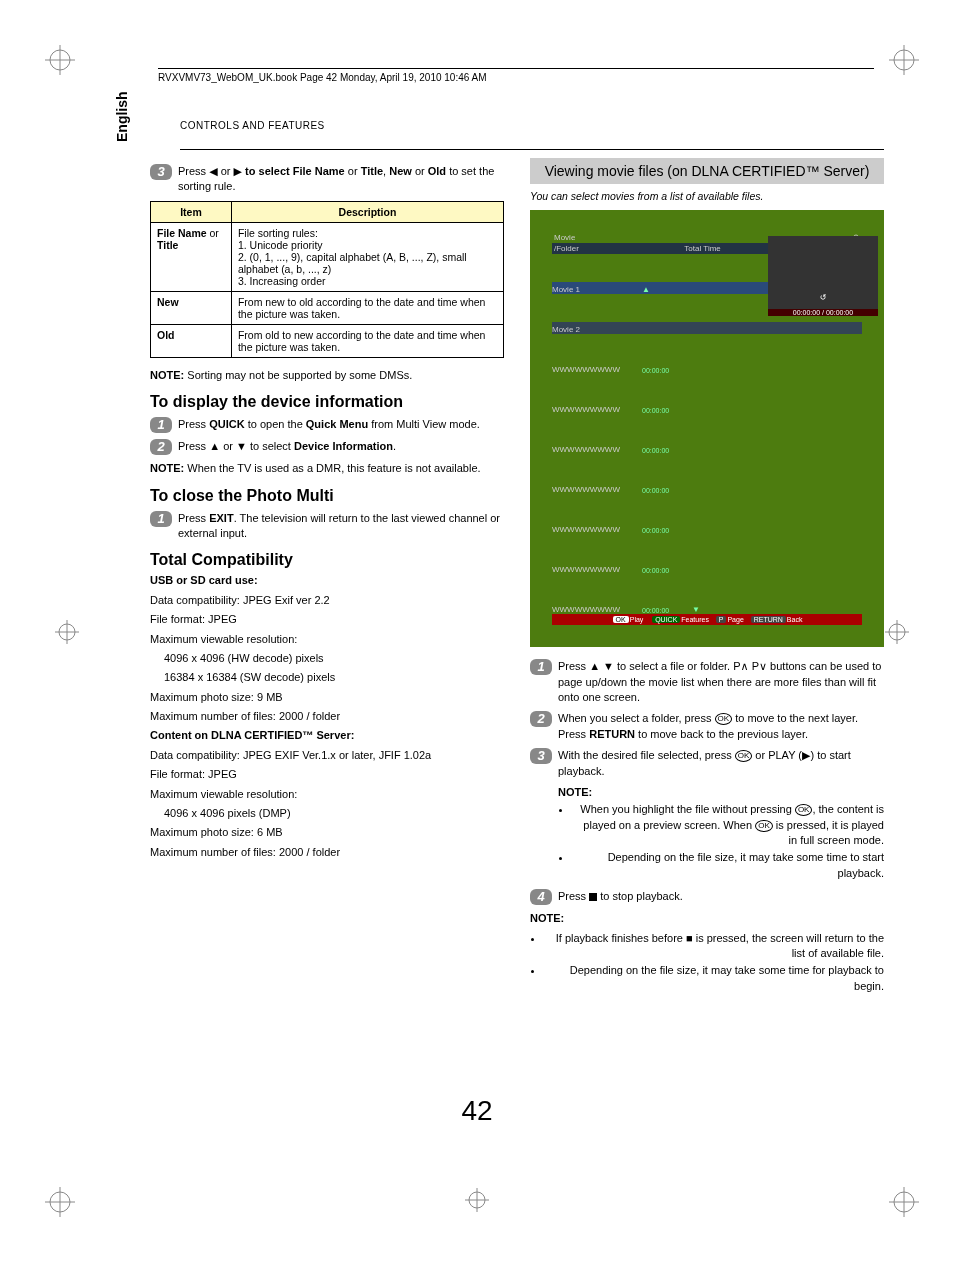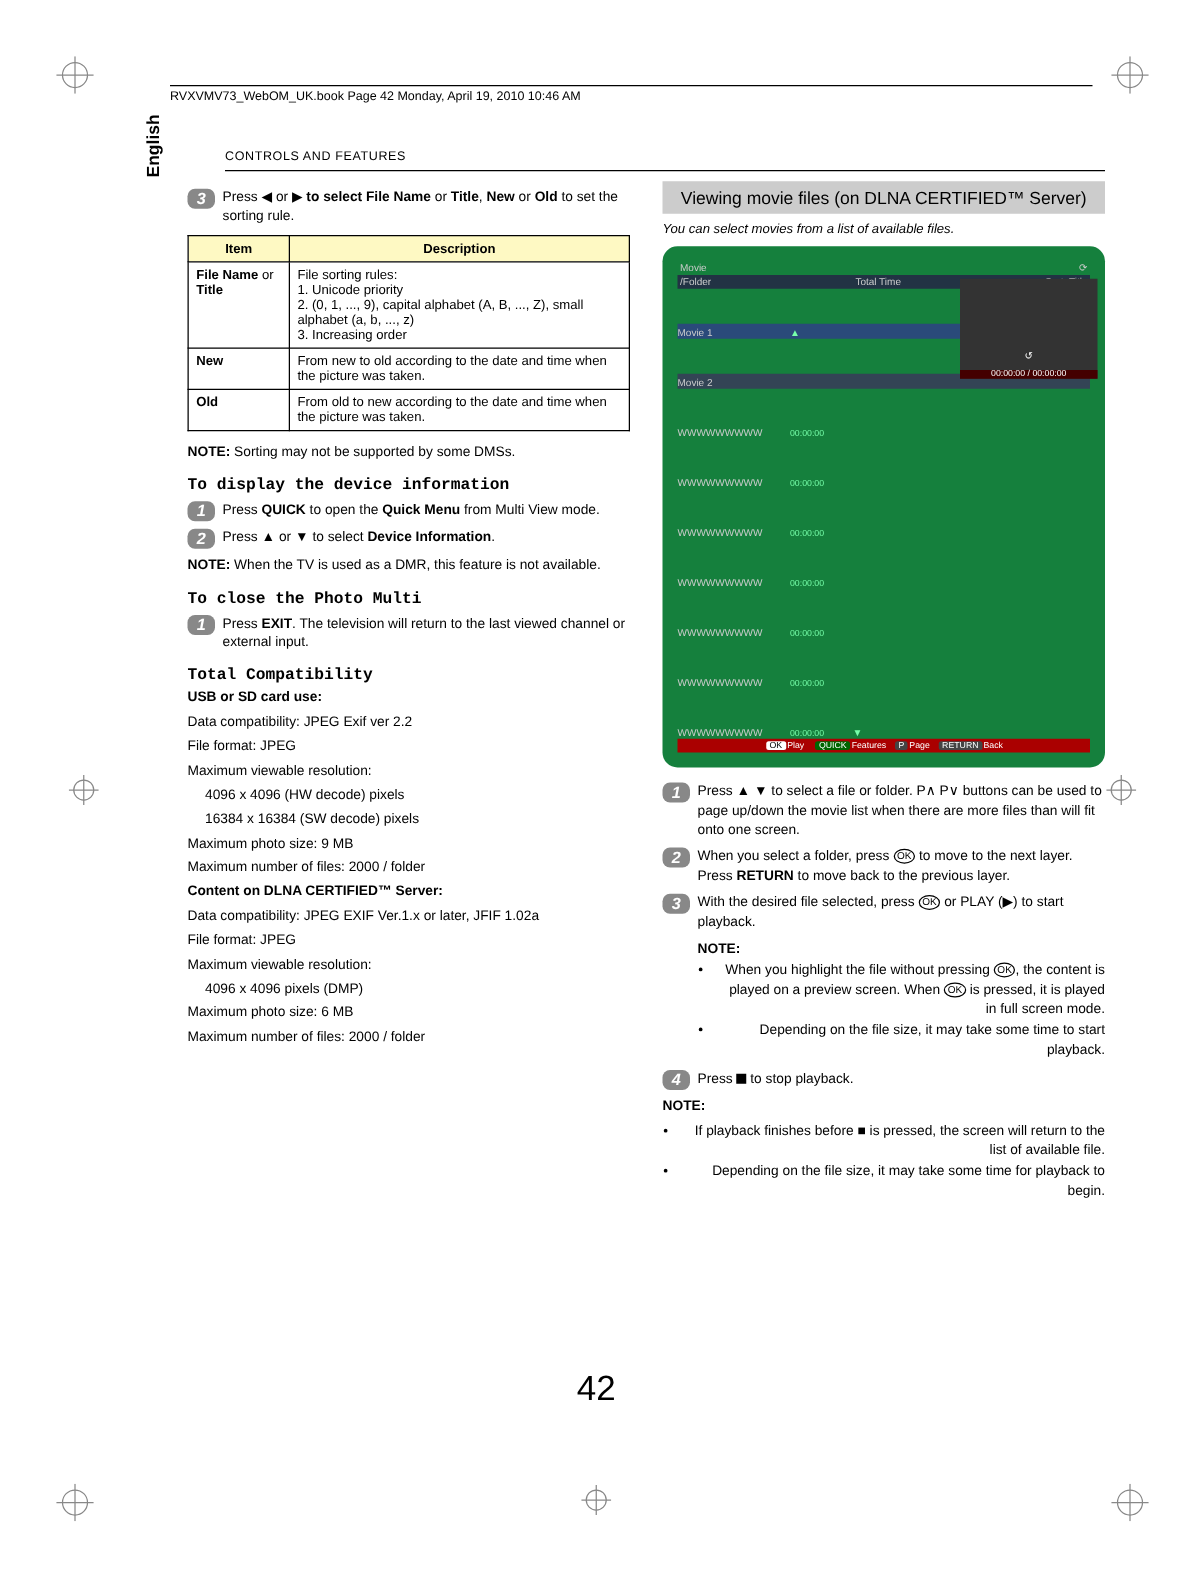--- a/index.html
+++ b/index.html
@@ -17,28 +17,28 @@
   .tl { top: 45px; left: 45px; }
   .tr { top: 45px; right: 35px; }
   .bl { bottom: 50px; left: 45px; }
   .br { bottom: 50px; right: 35px; }
   .side-l { top: 620px; left: 55px; }
   .side-r { top: 620px; right: 45px; }
   .bot-c { bottom: 55px; left: 465px; }
 
   .header-line {
     position: absolute;
-    top: 68px; left: 136px; right: 80px;
+    top: 68px; left: 158px; right: 80px;
     border-top: 1px solid #000;
     padding-top: 3px;
     font-size: 10px;
   }
 
   .page { position: absolute; top: 120px; left: 110px; right: 70px; bottom: 80px; }
-  .section-title { font-size: 10px; letter-spacing: 0.5px; border-bottom: 1px solid #000; padding-bottom: 5px; margin: 0 0 8px 0; margin-left: 70px; }
+  .section-title { font-size: 10px; letter-spacing: 0.5px; border-bottom: 1px solid #000; padding-bottom: 18px; margin: 0 0 8px 0; margin-left: 70px; }
   .lang-tab {
     position: absolute;
     top: 30px; left: 0;
     transform: rotate(-90deg);
     transform-origin: left top;
     font-weight: bold;
     font-size: 14px;
     padding: 4px 8px;
   }
   .columns { display: flex; gap: 26px; margin-left: 40px; }
@@ -56,44 +56,43 @@
     margin-right: 6px;
     vertical-align: top;
   }
   .step { display: flex; margin: 6px 0; }
   .step .txt { flex: 1; line-height: 1.4; }
 
   table.rules { border-collapse: collapse; width: 100%; margin: 6px 0 10px 0; font-size: 10.5px; }
   table.rules th, table.rules td { border: 1px solid #000; padding: 4px 6px; vertical-align: top; text-align: left; }
   table.rules th { background: #fef9c3; font-weight: bold; text-align: center; }
 
-  .sub-h { font-weight: bold; margin: 10px 0 4px 0; font-size: 13px; font-family: Liberation Mono, monospace; }
+  .sub-h { font-weight: bold; margin: 10px 0 4px 0; font-size: 16px; }
   .body-p { margin: 4px 0; line-height: 1.4; }
   .indent { padding-left: 14px; }
   .bold { font-weight: bold; }
 
   .banner {
     background: #ccc;
     text-align: center;
     padding: 4px 6px;
     font-size: 14px;
     line-height: 1.3;
     margin-bottom: 6px;
   }
   .caption { font-style: italic; text-align: left; margin: 4px 0 8px 0; font-size: 10.5px; }
 
   .ui-preview {
     width: 100%;
-    background: #15803d;
+    background: #4d7c0f;
     color: #ccc;
     font-size: 8px;
-    padding: 12px;
+    padding: 22px;
     box-sizing: border-box;
     position: relative;
-    border-radius: 12px;
   }
   .ui-row { display:flex; align-items:flex-end; height:12px;margin-top:28px; }
   .ui-row .name { width: 90px; }
   .ui-row .time { width: 50px; color: #7fa; font-size:7px; }
   .ui-sel { background: #2a4a7a; }
   .ui-prev { position:absolute; right:6px; top:26px; width:110px; height:80px; background:#333; }
   .ui-foot { background:#a00; color:#fff; font-size:7px; padding:2px; text-align:center; }
   .ui-head { display:flex; justify-content:space-between; font-size:8px; padding:1px 2px; }
   .ui-chip { display:inline-block; padding:0 3px; border-radius:2px; margin:0 1px; font-size:7px; }
 

